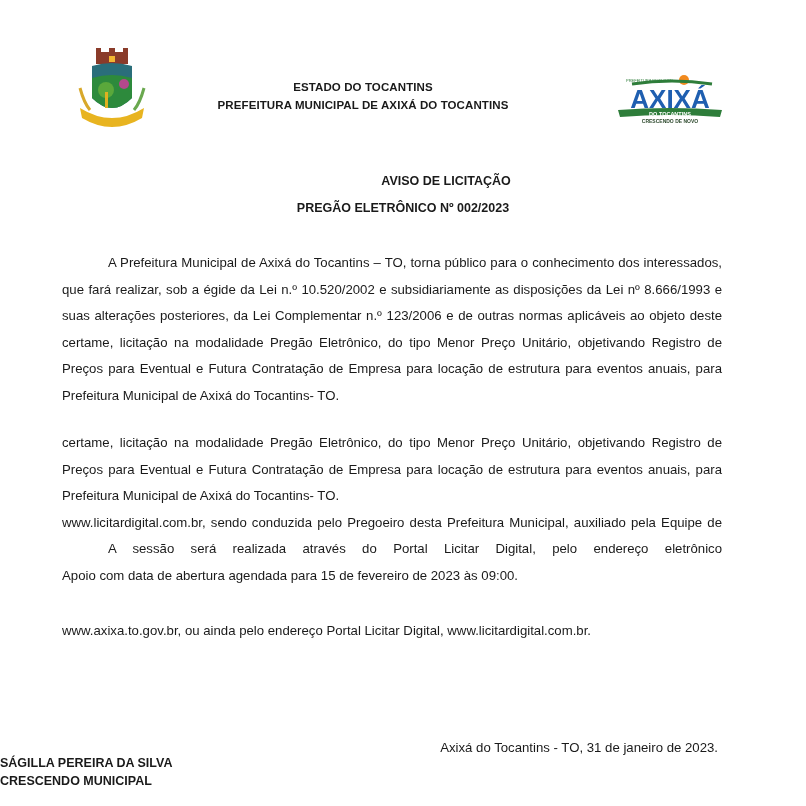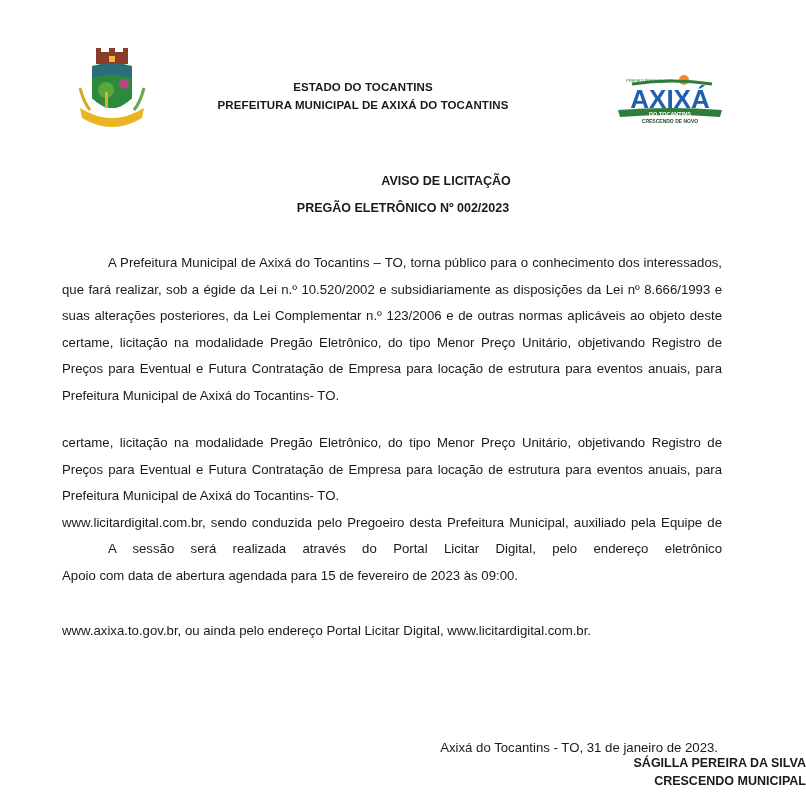--- a/index.html
+++ b/index.html
@@ -15,21 +15,21 @@
     .t1 { top: 174px; padding-left: 43px; }
     .t2 { top: 201px; }
     .para { left: 62px; width: 660px; font-size: 13.2px; line-height: 26.5px; text-align: justify; }
     .line { display: block; white-space: nowrap; text-align-last: justify; }
     .line.last { text-align-last: left; }
     .indent { padding-left: 46px; }
     .p1 { top: 250px; }
     .p2 { top: 430px; }
     .p3 { top: 618px; }
     .date { right: 88px; top: 700px; font-size: 13.2px; margin-top: 40px; }
-    .sign { left: 0; width: 806px; text-align: right; font-weight: bold; font-size: 12.5px; }
+    .sign { left: 0; width: 806px; text-align: left; font-weight: bold; font-size: 12.5px; }
     .s1 { top: 756px; }
     .s2 { top: 774px; }
   </style>
 </head>
 <body>
 
 <div class="abs crest">
   <svg width="80" height="88" viewBox="0 0 80 88">
     <rect x="24" y="4" width="32" height="12" fill="#8a3b2a"></rect>
     <rect x="24" y="0" width="5" height="6" fill="#8a3b2a"></rect>

